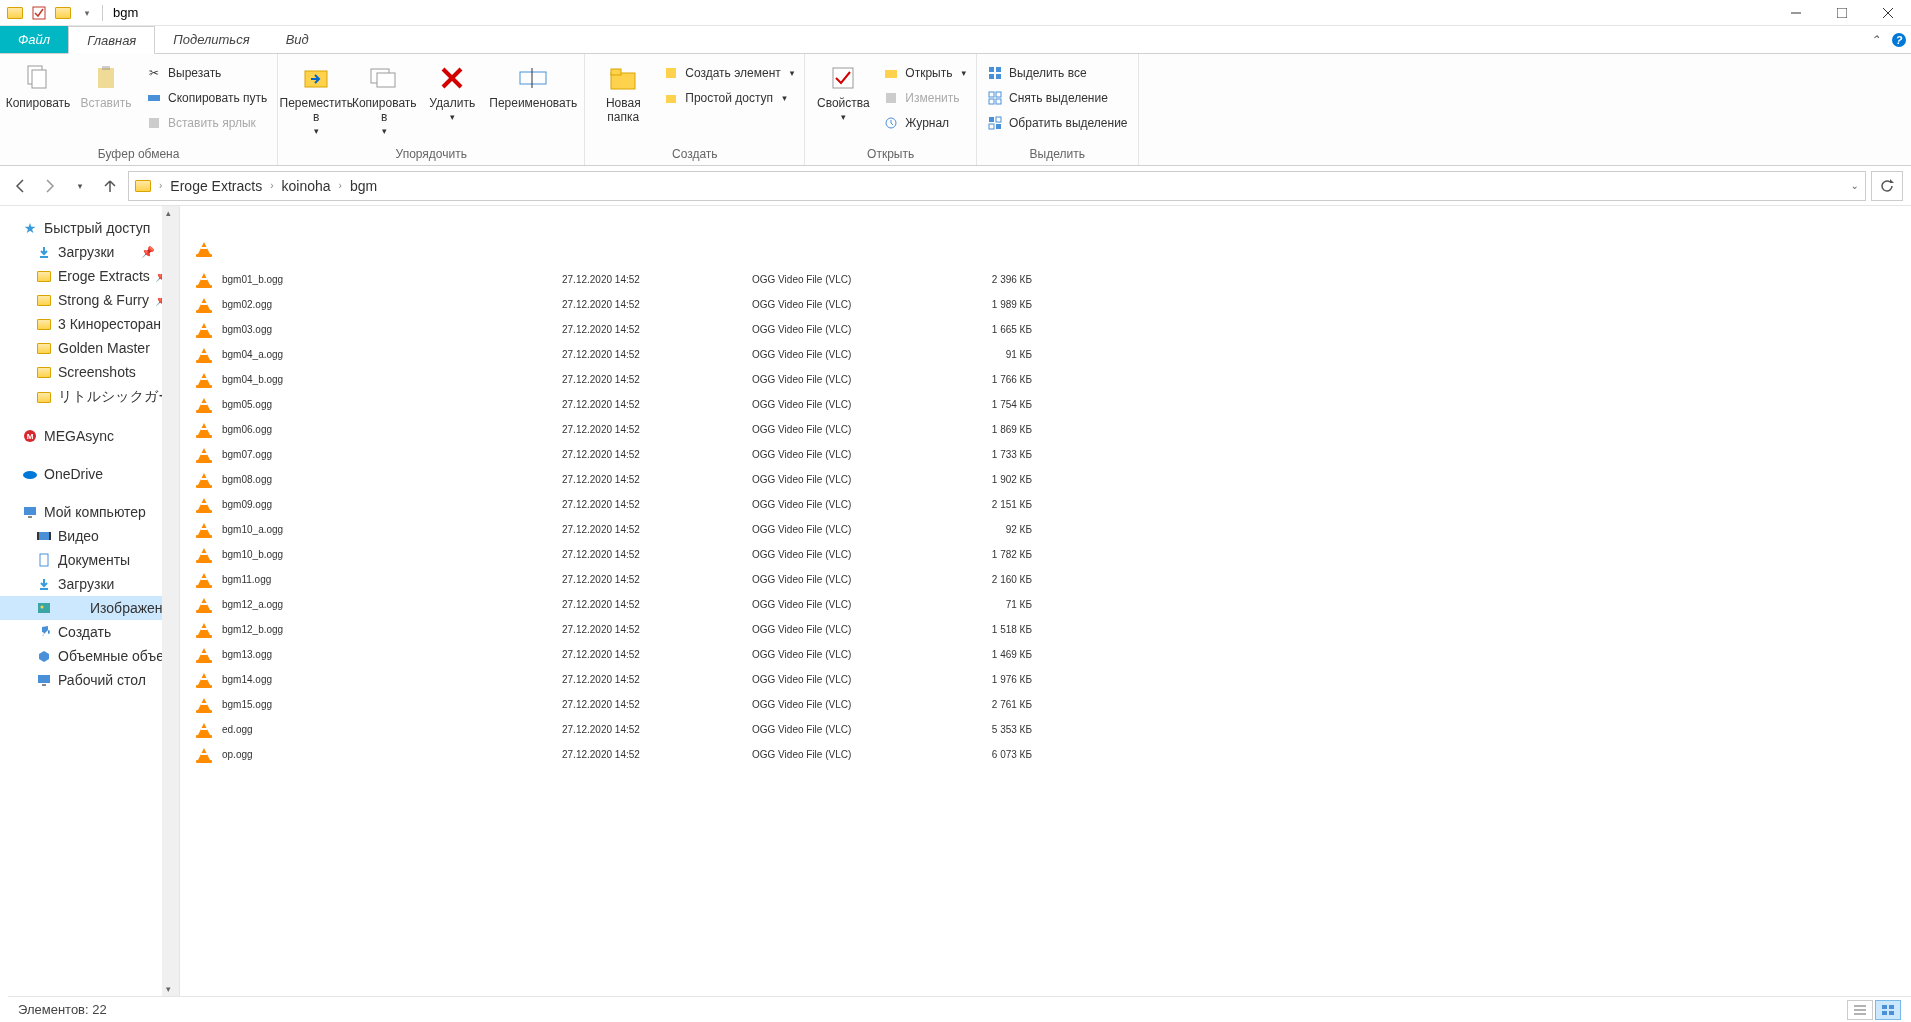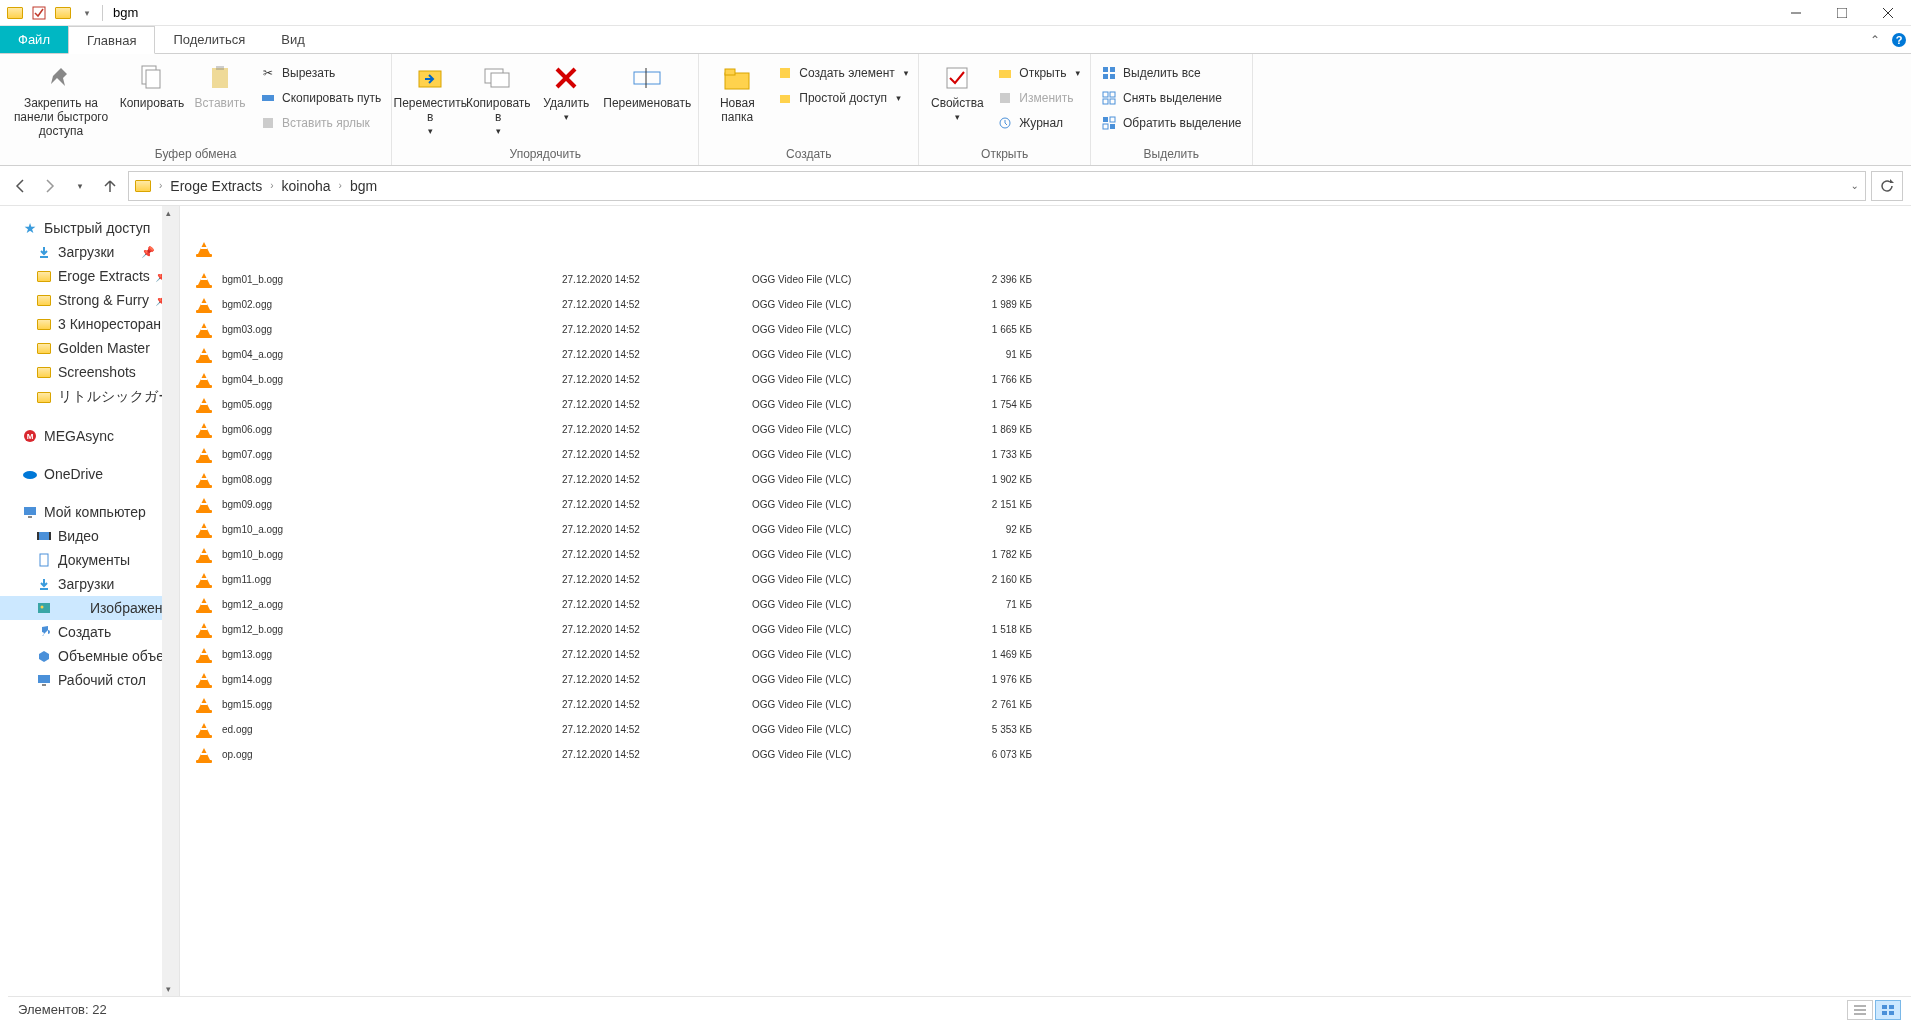--- a/index.html
+++ b/index.html
@@ -10,21 +10,21 @@
 .titlebar .qat { display: flex; align-items: center; gap: 6px; padding-left: 6px; }
 .qat-icon { width: 18px; height: 18px; display: flex; align-items: center; justify-content: center; }
 .folder-mini { width: 16px; height: 12px; background: linear-gradient(#ffe9a6,#ffd24d); border: 1px solid #d9a400; border-radius: 1px; }
 .title-divider { width: 1px; height: 16px; background: #ccc; margin: 0 6px; }
 .titlebar .title-text { font-size: 13px; padding-left: 4px; }
 .titlebar .spacer { flex: 1; }
 .win-btns { display: flex; }
 .win-btn { width: 46px; height: 26px; display: flex; align-items: center; justify-content: center; font-size: 11px; color: #333; }
 
 
-.tabs-row { height: 28px; display: flex; align-items: stretch; border-bottom: 1px solid #d0d0d0; }
+.tabs-row { height: 28px; display: flex; align-items: stretch; border-bottom: 1px solid #d0d0d0; font-style: italic; }
 .tab { padding: 0 18px; display: flex; align-items: center; font-size: 13px; color: #444; }
 .tab-file { background: #00b7c3; color: #fff; }
 .tab-active { background: #fff; border: 1px solid #d0d0d0; border-bottom: 1px solid #fff; margin-bottom: -1px; }
 .tabs-row .spacer { flex: 1; }
 .tab-help { width: 24px; display: flex; align-items: center; justify-content: center; color: #0078d7; }
 
 
 .ribbon { height: 112px; background: #fdfdfd; border-bottom: 1px solid #d0d0d0; display: flex; }
 .rgroup { border-right: 1px solid #e5e5e5; display: flex; flex-direction: column; padding: 4px 6px 0 6px; }
 .rgroup-body { flex: 1; display: flex; align-items: flex-start; gap: 4px; }
@@ -136,28 +136,20 @@
         <circle cx="8" cy="8" r="7" fill="#0078d7"></circle>
         <text x="8" y="12" text-anchor="middle" fill="#fff" font-size="11" font-weight="bold">?</text>
       </svg>
     </div>
 </div>
 
 <div class="ribbon">
 
   <div class="rgroup">
     <div class="rgroup-body">
-      <div class="rbtn-big wide">
-        <span class="ic">
-            <svg width="28" height="28">
-              <path d="M14 4 L20 10 L16 14 L18 22 L10 14 L4 20 L6 12 L14 4 Z" fill="#888"></path>
-            </svg>
-          </span>
-        <span>Закрепить на панели быстрого доступа</span>
-      </div>
       <div class="rbtn-big">
         <span class="ic">
             <svg width="28" height="28">
               <rect x="4" y="2" width="14" height="18" fill="#fff" stroke="#999"></rect>
               <rect x="8" y="6" width="14" height="18" fill="#fff" stroke="#999"></rect>
             </svg>
           </span>
         <span>Копировать</span>
       </div>
       <div class="rbtn-big disabled">

